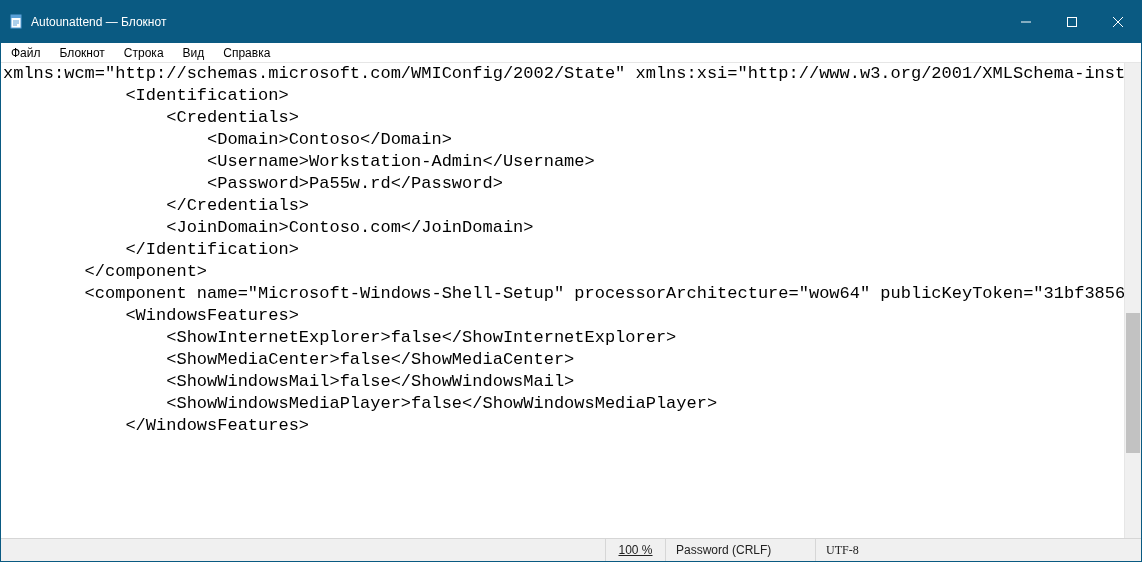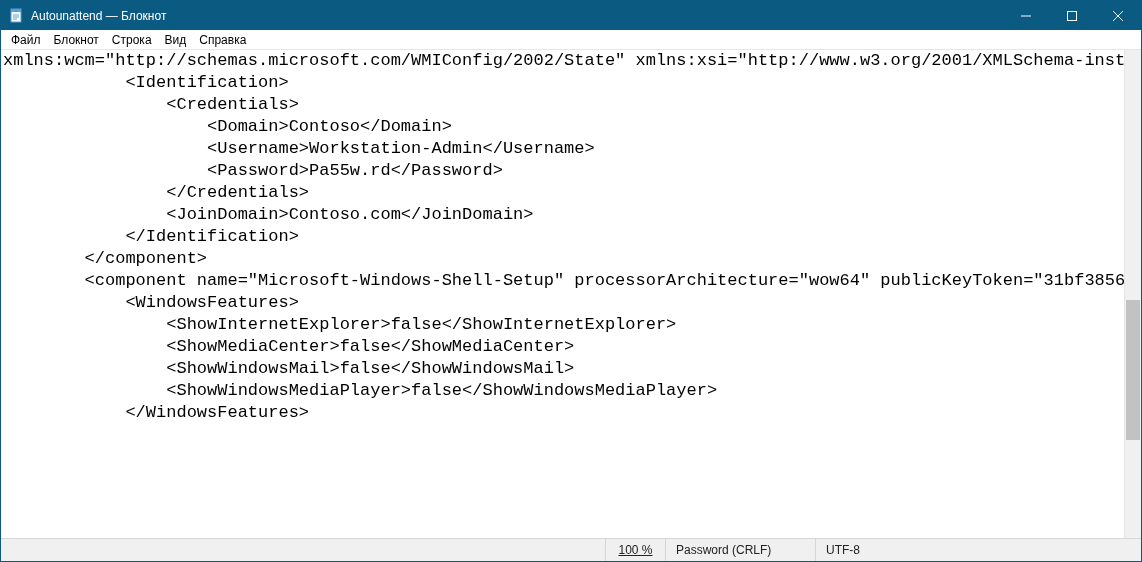--- a/index.html
+++ b/index.html
@@ -1,35 +1,35 @@
 <!DOCTYPE html>
 <html><head>
 <meta charset="utf-8">
 <style>
   * { box-sizing: border-box; margin: 0; padding: 0; }
   html, body { width: 1142px; height: 562px; font-family: "Segoe UI", Tahoma, sans-serif; overflow: hidden; }
   .window { width: 1142px; height: 562px; display: flex; flex-direction: column; border: 1px solid #0a5a82; background: #fff; }
-  .titlebar { height: 29px; background: #0a5a82; display: flex; align-items: center; color: #fff; font-size: 12px; }
+  .titlebar { height: 42px; background: #0a5a82; display: flex; align-items: center; color: #fff; font-size: 12px; }
   .titlebar .icon { width: 16px; height: 16px; margin: 0 6px 0 8px; display: inline-flex; align-items: center; justify-content: center; }
   .titlebar .title { flex: 0 0 auto; }
   .titlebar .spacer { flex: 1; }
   .win-btn { width: 46px; height: 32px; display: inline-flex; align-items: center; justify-content: center; color: #fff; }
-  .menubar { height: 20px; background: #fff; border-bottom: 1px solid #e6e6e6; display: flex; align-items: center; font-size: 12px; padding: 0 4px; gap: 1px; }
+  .menubar { height: 20px; background: #fff; border-bottom: 1px solid #e6e6e6; display: flex; align-items: center; font-size: 12px; padding: 0 4px; gap: 7px; }
   .menu-item { padding: 1px 6px; }
   .editor-wrap { flex: 1; position: relative; display: flex; overflow: hidden; }
   .editor { flex: 1; white-space: pre; font-family: Consolas, "Courier New", monospace; font-size: 17px; line-height: 22px; padding: 0 2px; overflow: hidden; color: #000; }
   .vscroll { width: 17px; background: #f0f0f0; position: relative; border-left: 1px solid #e6e6e6; }
   .vscroll-thumb { position: absolute; left: 1px; right: 1px; top: 250px; height: 140px; background: #c2c2c2; }
   .statusbar { height: 23px; background: #f0f0f0; border-top: 1px solid #d6d6d6; display: flex; font-size: 12px; align-items: stretch; }
   .status-panel { border-left: 1px solid #d6d6d6; display: flex; align-items: center; padding: 0 10px; color: #222; }
   .status-panel.first { flex: 0 0 604px; border-left: none; }
   .status-panel.pos { flex: 0 0 175px; }
   .status-panel.zoom { flex: 0 0 60px; justify-content: center; text-decoration: underline; }
   .status-panel.le { flex: 0 0 150px; }
-  .status-panel.enc { flex: 1; }
+  .status-panel.enc { flex: 1; font-family: Liberation Serif, serif; }
 </style>
 </head>
 <body>
 
 <div class="window">
 
   <div class="titlebar">
     <span class="icon">
       <svg width="16" height="16" viewBox="0 0 16 16">
         <rect x="2" y="1" width="10" height="13" fill="#fff" stroke="#5aa0d8" stroke-width="1"></rect>

